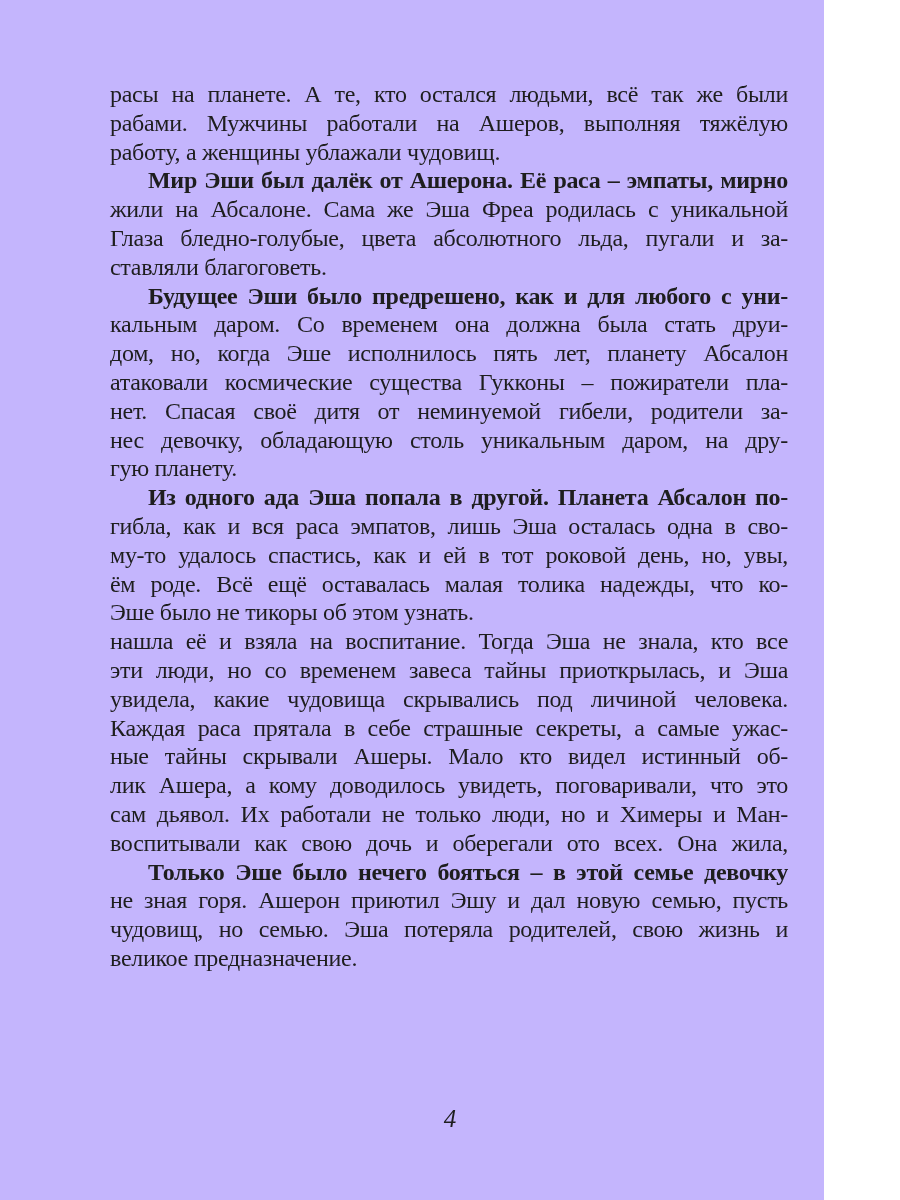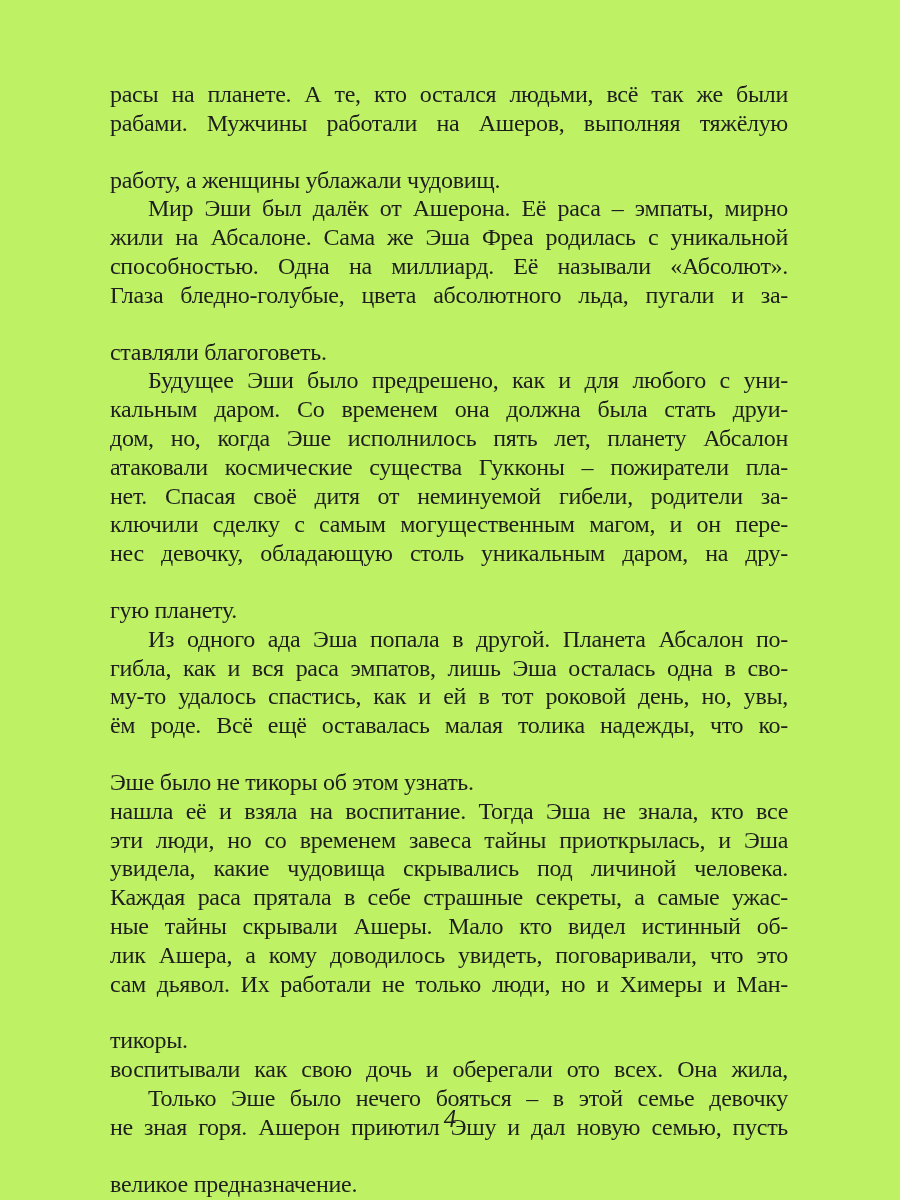--- a/index.html
+++ b/index.html
@@ -2,23 +2,23 @@
 <html lang="ru"><head>
 <meta charset="utf-8">
 <style>
   html, body {
     margin: 0;
     padding: 0;
     background: #ffffff;
   }
   .book-page {
     position: relative;
-    width: 900px;
+    width: 824px;
     height: 1200px;
-    background: #bef264;
+    background: #c4b5fd;
     overflow: hidden;
     font-family: "Liberation Serif", "DejaVu Serif", serif;
     color: #1e1e1e;
   }
   .text-block {
     position: absolute;
     left: 110px;
     top: 80px;
     width: 678px;
     font-size: 24px;
@@ -30,24 +30,24 @@
     padding: 0;
   }
   .text-line {
     text-align: justify;
     text-align-last: justify;
     height: 28.8px;
     overflow: visible;
   }
   .text-line.first-indent {
     text-indent: 38px;
+    font-weight: bold;
   }
   .text-line.last-line {
     text-align-last: left;
-    margin-top: 28px;
   }
   .page-number {
     position: absolute;
     top: 1104px;
     left: 0;
     width: 900px;
     text-align: center;
     font-style: italic;
     font-size: 25px;
     line-height: 30px;
@@ -60,52 +60,50 @@
 <div class="book-page">
   <div class="text-block" id="text-block">
       <div class="paragraph">
         <div class="text-line">расы на планете. А те, кто остался людьми, всё так же были</div>
         <div class="text-line">рабами. Мужчины работали на Ашеров, выполняя тяжёлую</div>
         <div class="text-line last-line">работу, а женщины ублажали чудовищ.</div>
       </div>
       <div class="paragraph">
         <div class="text-line first-indent">Мир Эши был далёк от Ашерона. Её раса – эмпаты, мирно</div>
         <div class="text-line">жили на Абсалоне. Сама же Эша Фреа родилась с уникальной</div>
-        <div class="text-line">способностью. Одна на миллиард. Её называли «Абсолют».</div>
         <div class="text-line">Глаза бледно-голубые, цвета абсолютного льда, пугали и за-</div>
         <div class="text-line last-line">ставляли благоговеть.</div>
       </div>
       <div class="paragraph">
         <div class="text-line first-indent">Будущее Эши было предрешено, как и для любого с уни-</div>
         <div class="text-line">кальным даром. Со временем она должна была стать друи-</div>
         <div class="text-line">дом, но, когда Эше исполнилось пять лет, планету Абсалон</div>
         <div class="text-line">атаковали космические существа Гукконы – пожиратели пла-</div>
         <div class="text-line">нет. Спасая своё дитя от неминуемой гибели, родители за-</div>
-        <div class="text-line">ключили сделку с самым могущественным магом, и он пере-</div>
         <div class="text-line">нес девочку, обладающую столь уникальным даром, на дру-</div>
         <div class="text-line last-line">гую планету.</div>
       </div>
       <div class="paragraph">
         <div class="text-line first-indent">Из одного ада Эша попала в другой. Планета Абсалон по-</div>
         <div class="text-line">гибла, как и вся раса эмпатов, лишь Эша осталась одна в сво-</div>
         <div class="text-line">му-то удалось спастись, как и ей в тот роковой день, но, увы,</div>
         <div class="text-line">ём роде. Всё ещё оставалась малая толика надежды, что ко-</div>
         <div class="text-line last-line">Эше было не тикоры об этом узнать.</div>
       </div>
       <div class="paragraph">
         <div class="text-line">нашла её и взяла на воспитание. Тогда Эша не знала, кто все</div>
         <div class="text-line">эти люди, но со временем завеса тайны приоткрылась, и Эша</div>
         <div class="text-line">увидела, какие чудовища скрывались под личиной человека.</div>
         <div class="text-line">Каждая раса прятала в себе страшные секреты, а самые ужас-</div>
         <div class="text-line">ные тайны скрывали Ашеры. Мало кто видел истинный об-</div>
         <div class="text-line">лик Ашера, а кому доводилось увидеть, поговаривали, что это</div>
         <div class="text-line">сам дьявол. Их работали не только люди, но и Химеры и Ман-</div>
-        <div class="text-line last-line">тикоры.</div>
       </div>
       <div class="paragraph">
         <div class="text-line">воспитывали как свою дочь и оберегали ото всех. Она жила,</div>
         <div class="text-line first-indent">Только Эше было нечего бояться – в этой семье девочку</div>
         <div class="text-line">не зная горя. Ашерон приютил Эшу и дал новую семью, пусть</div>
+        <div class="text-line">чудовищ, но семью. Эша потеряла родителей, свою жизнь и</div>
         <div class="text-line last-line">великое предназначение.</div>
       </div>
     </div>
   <div class="page-number">4</div>
 </div>
 
 </body></html>

